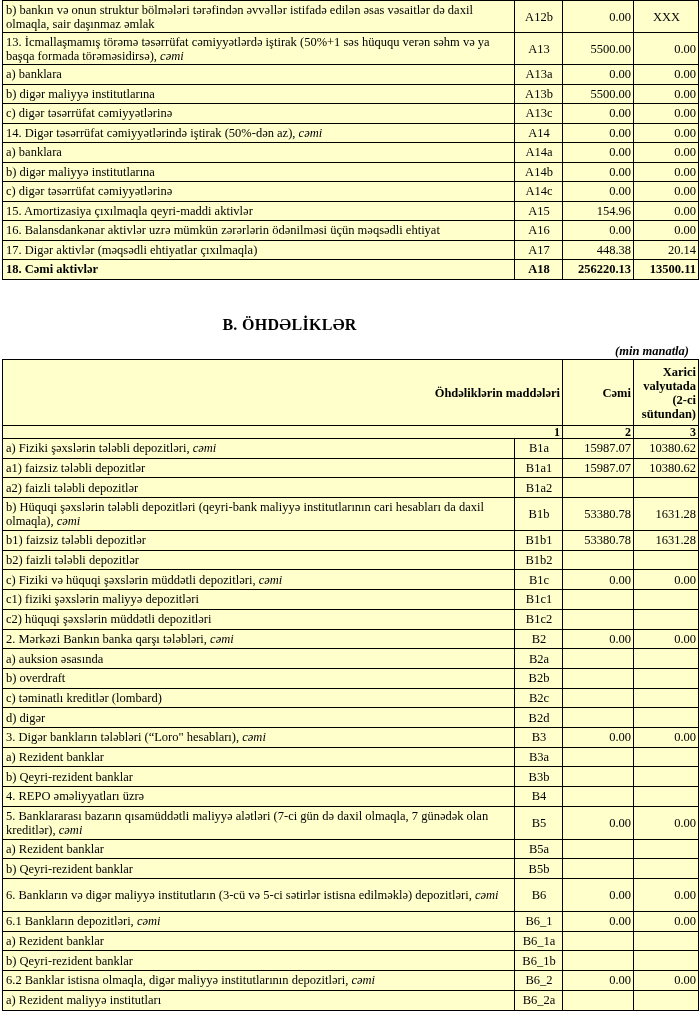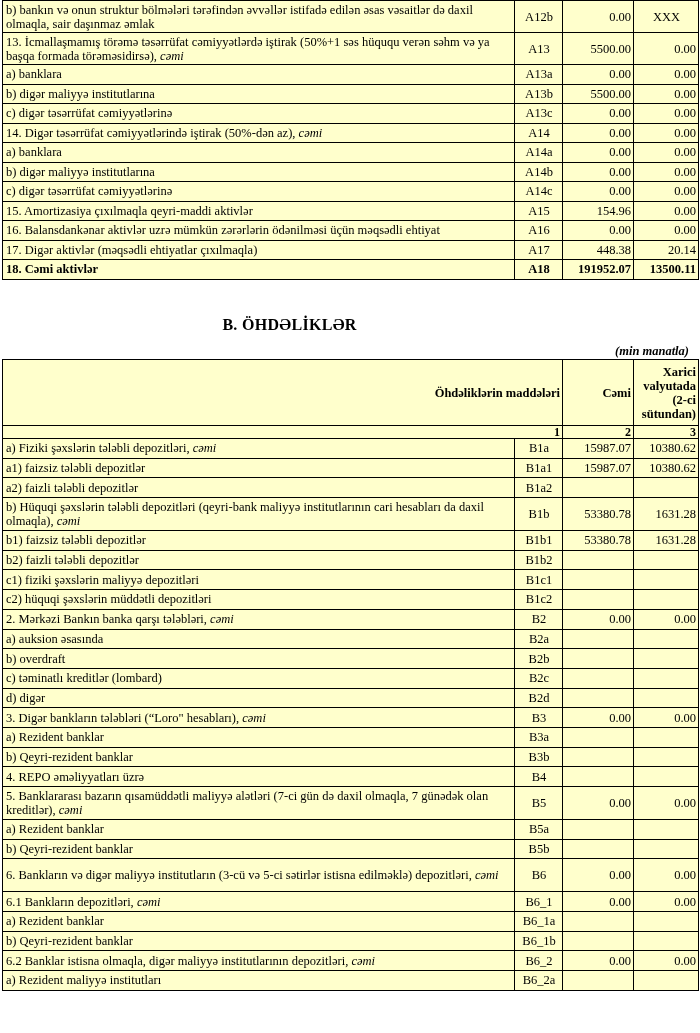--- a/index.html
+++ b/index.html
@@ -132,21 +132,21 @@
         </tr>
         <tr>
           <td class="desc i0">17. Digər aktivlər (məqsədli ehtiyatlar çıxılmaqla)</td>
           <td class="code">A17</td>
           <td class="val">448.38</td>
           <td class="val">20.14</td>
         </tr>
         <tr class="b">
           <td class="desc i0">18. Cəmi aktivlər</td>
           <td class="code">A18</td>
-          <td class="val">191952.07</td>
+          <td class="val">256220.13</td>
           <td class="val">13500.11</td>
         </tr>
       </tbody>
   </table>
 
   <div class="sec-title">B. ÖHDƏLİKLƏR</div>
   <div class="unit-note">(min manatla)</div>
 
   <table class="fin" id="tableB">
     <colgroup>
@@ -198,20 +198,26 @@
           <td class="val w">53380.78</td>
           <td class="val w">1631.28</td>
         </tr>
         <tr>
           <td class="desc i3">b2) faizli tələbli depozitlər</td>
           <td class="code">B1b2</td>
           <td class="val w"></td>
           <td class="val w"></td>
         </tr>
         <tr>
+          <td class="desc i2">c) Fiziki və hüquqi şəxslərin müddətli depozitləri, <span class="sfx">cəmi</span></td>
+          <td class="code">B1c</td>
+          <td class="val">0.00</td>
+          <td class="val">0.00</td>
+        </tr>
+        <tr>
           <td class="desc i3">c1) fiziki şəxslərin maliyyə depozitləri</td>
           <td class="code">B1c1</td>
           <td class="val w"></td>
           <td class="val w"></td>
         </tr>
         <tr>
           <td class="desc i3">c2) hüquqi şəxslərin müddətli depozitləri</td>
           <td class="code">B1c2</td>
           <td class="val w"></td>
           <td class="val w"></td>

